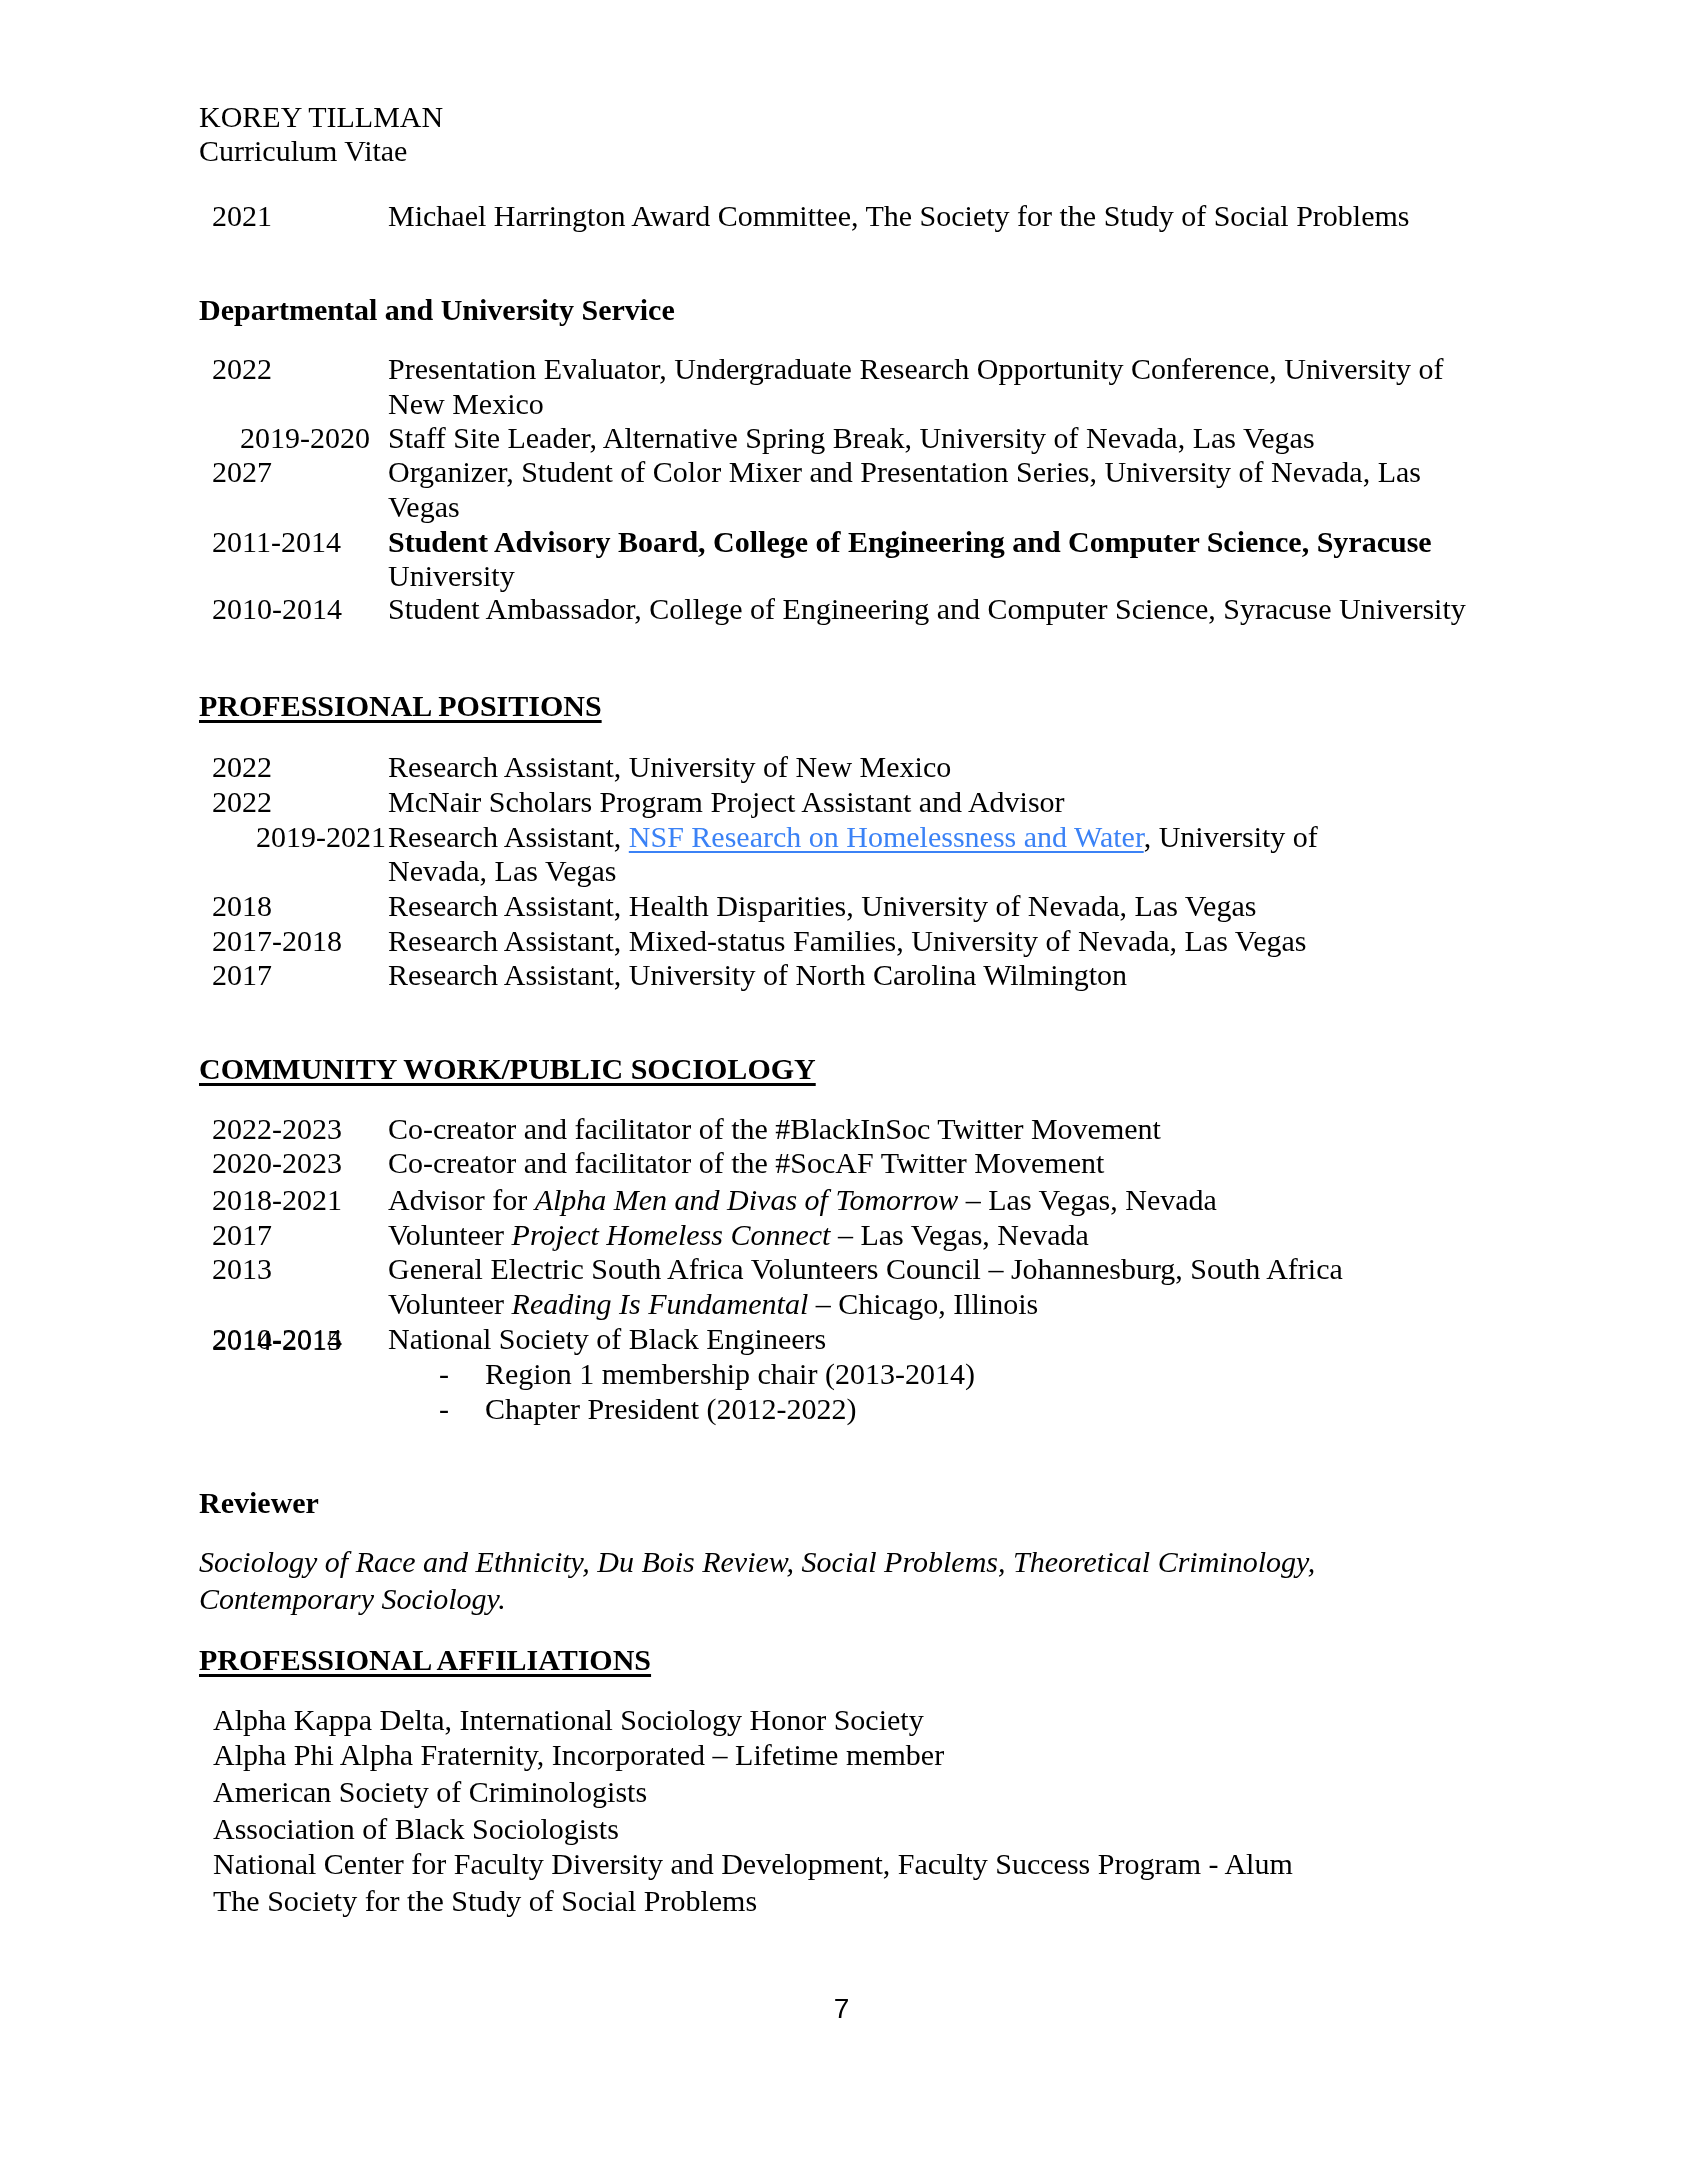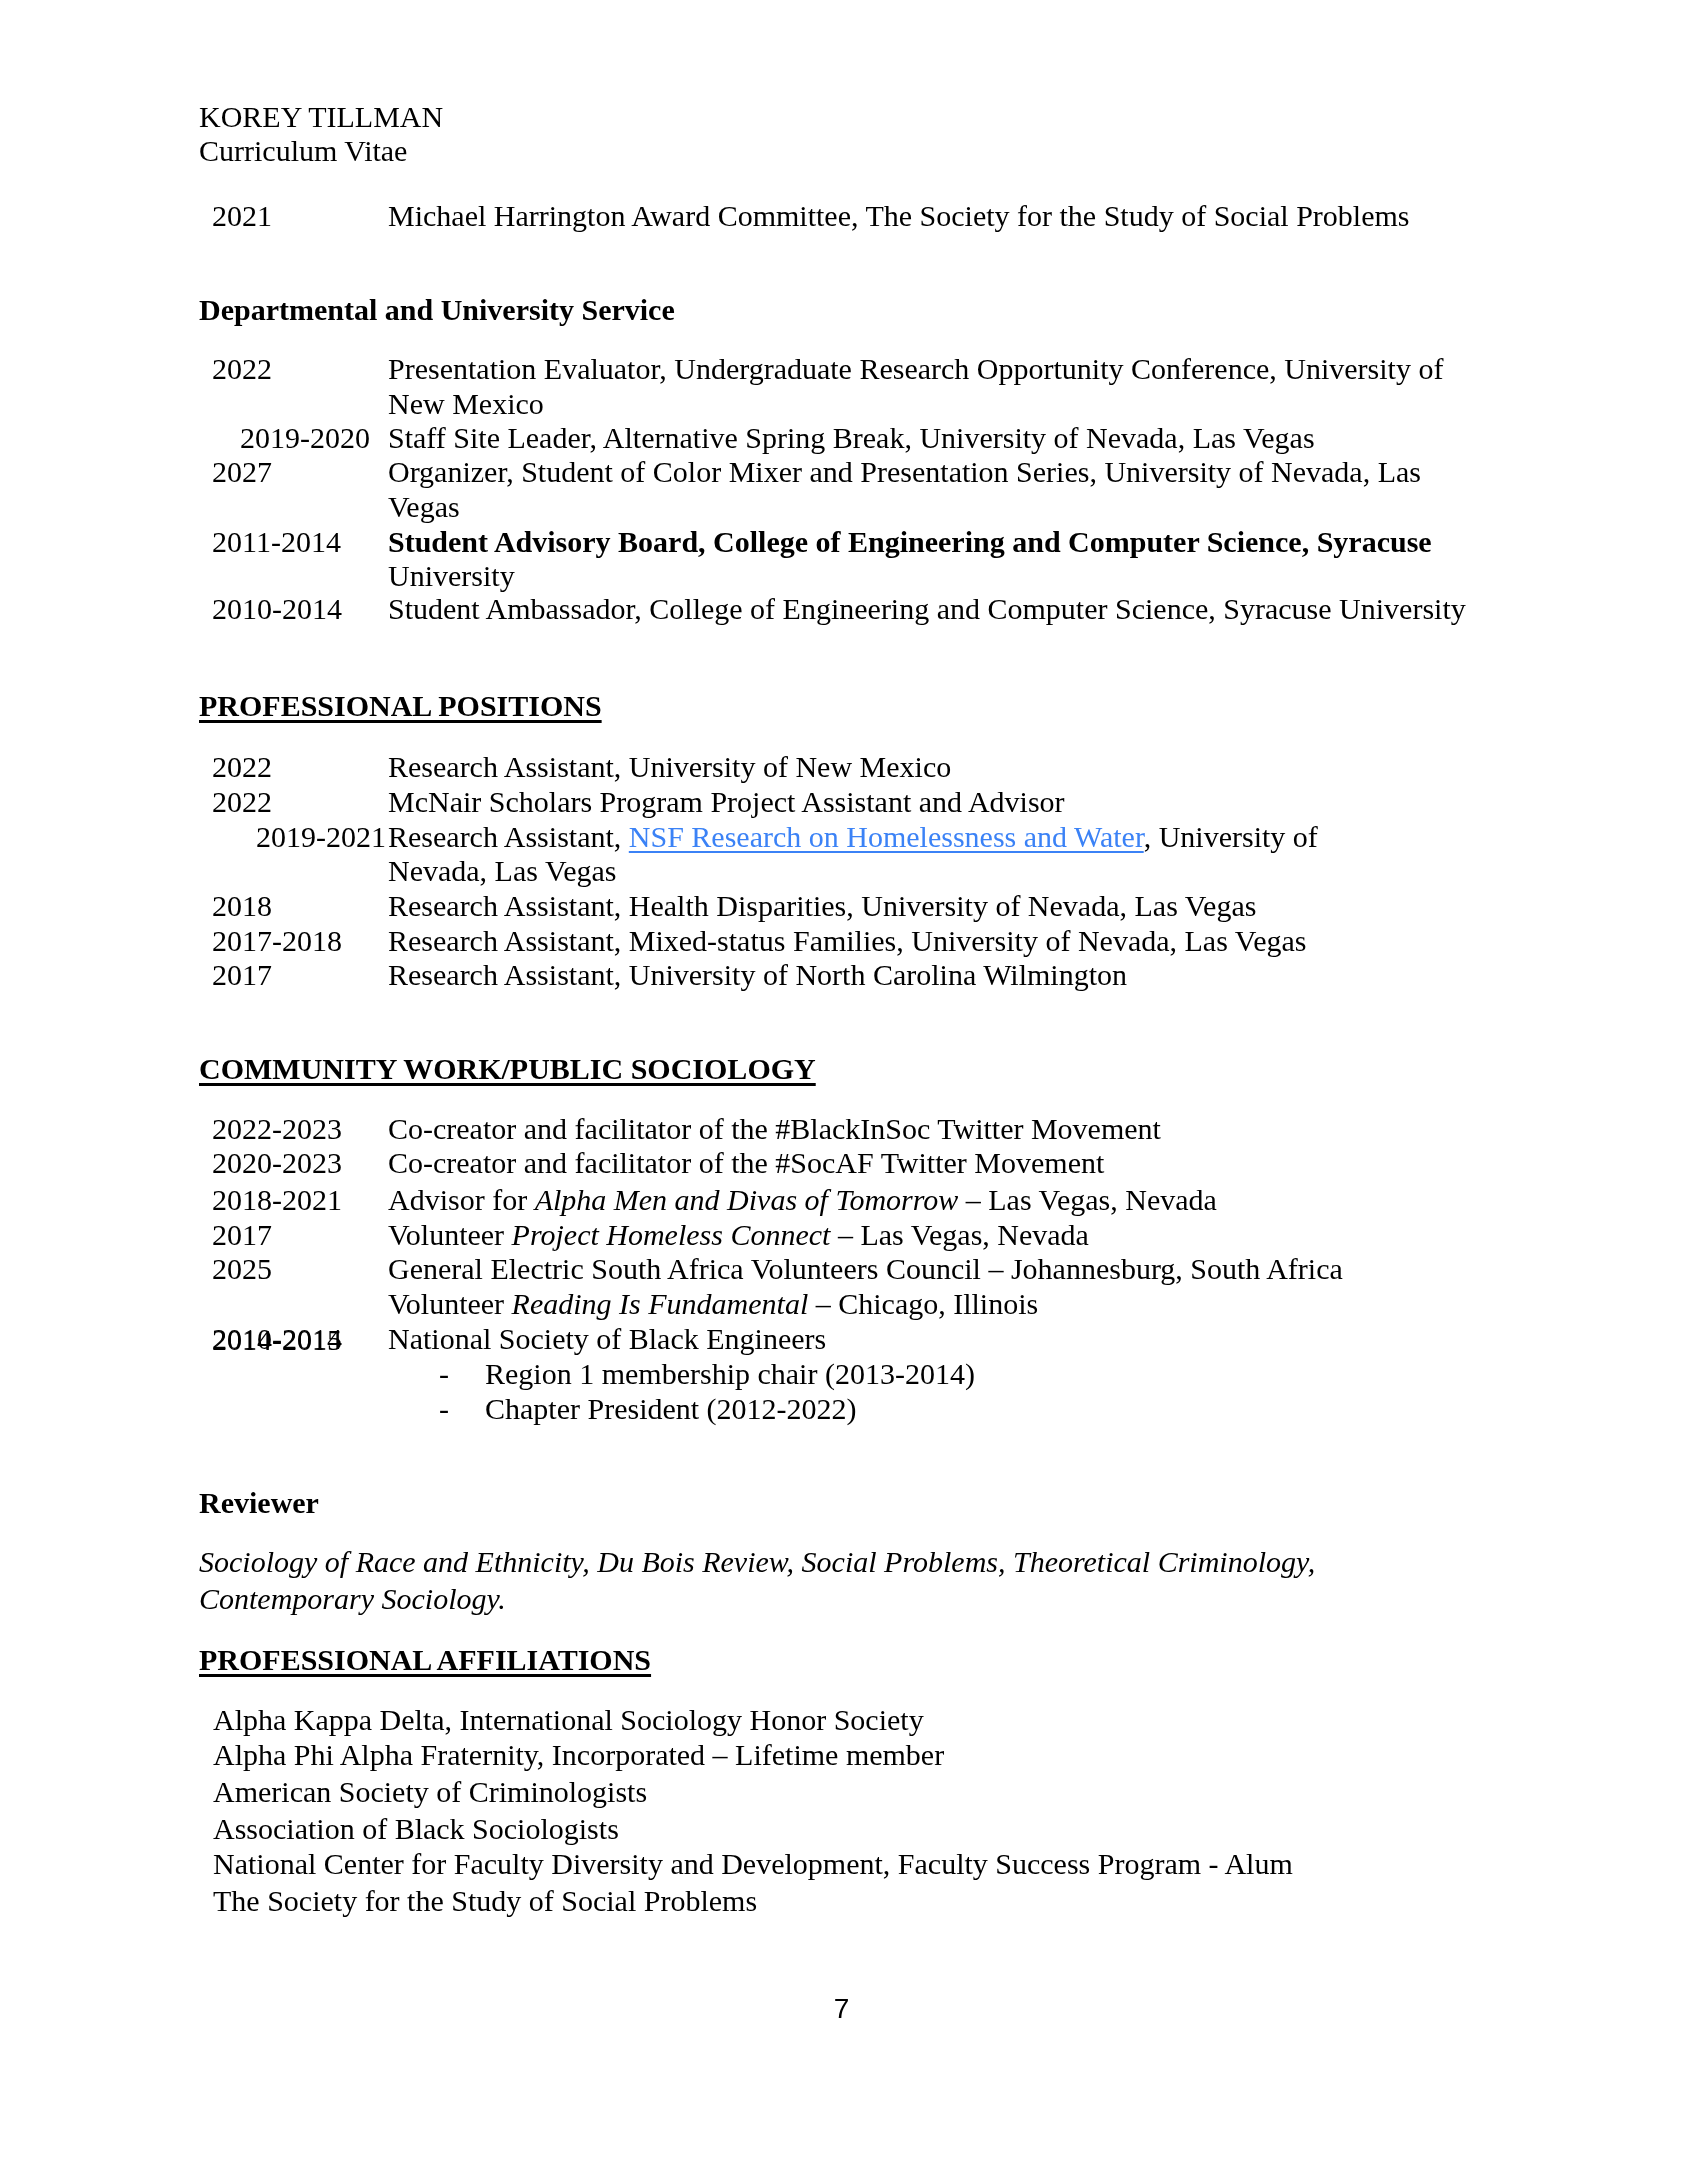--- a/index.html
+++ b/index.html
@@ -96,21 +96,21 @@
       </div>
       <div>
         <span class="ln" style="left: 212px; top: 1185px;">2018-2021</span>
         <span class="ln" style="left: 388px; top: 1185px;"><span>Advisor for </span><span class="it">Alpha Men and Divas of Tomorrow</span><span> – Las Vegas, Nevada</span></span>
       </div>
       <div>
         <span class="ln" style="left: 212px; top: 1220px;">2017</span>
         <span class="ln" style="left: 388px; top: 1220px;"><span>Volunteer </span><span class="it">Project Homeless Connect</span><span> – Las Vegas, Nevada</span></span>
       </div>
       <div>
-        <span class="ln" style="left: 212px; top: 1254px;">2025</span>
+        <span class="ln" style="left: 212px; top: 1254px;">2013</span>
         <span class="ln" style="left: 388px; top: 1254px;"><span>General Electric South Africa Volunteers Council – Johannesburg, South Africa</span></span>
       </div>
       <div>
         <span class="ln" style="left: 212px; top: 1289px; margin-top: 36px;">2014-2015</span>
         <span class="ln" style="left: 388px; top: 1289px;"><span>Volunteer </span><span class="it">Reading Is Fundamental</span><span> – Chicago, Illinois</span></span>
       </div>
       <div>
         <span class="ln" style="left: 212px; top: 1324px;">2010-2014</span>
         <span class="ln" style="left: 388px; top: 1324px;"><span>National Society of Black Engineers</span></span>
       </div>

